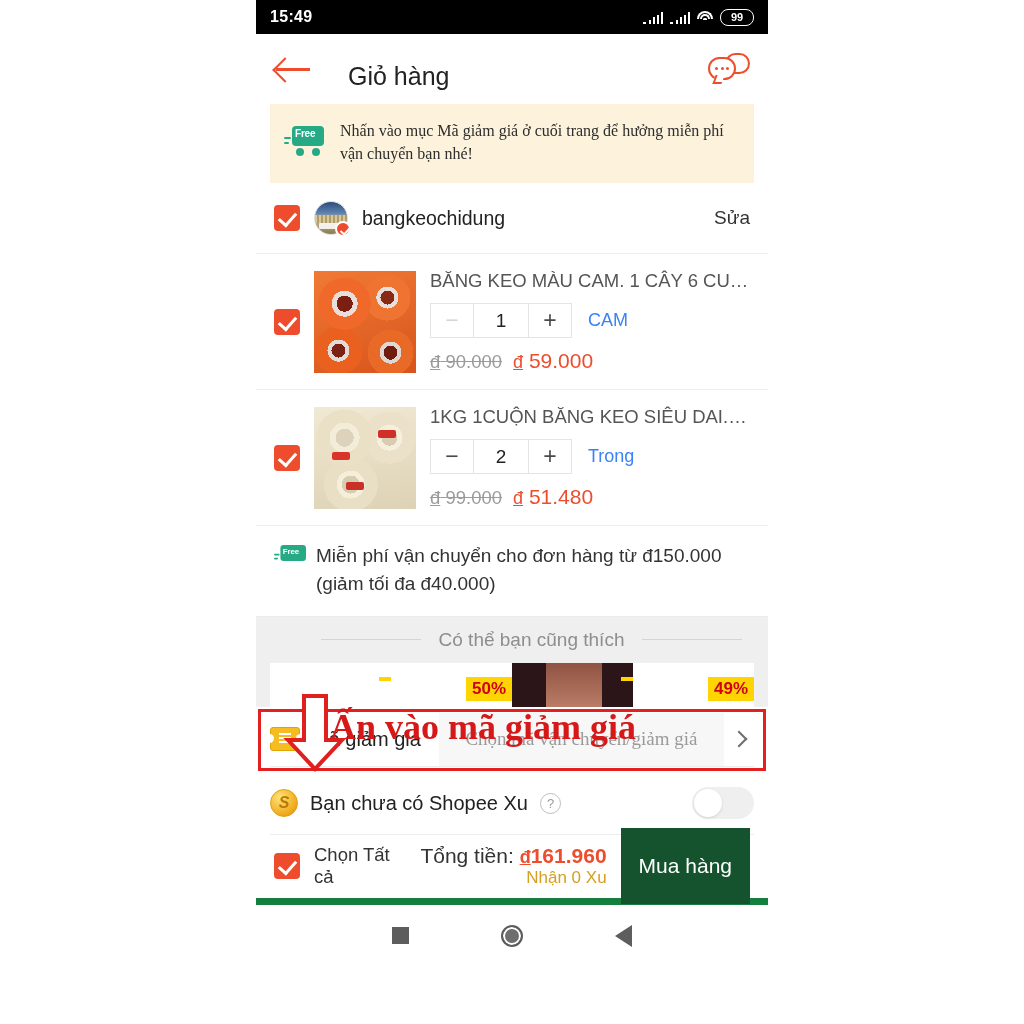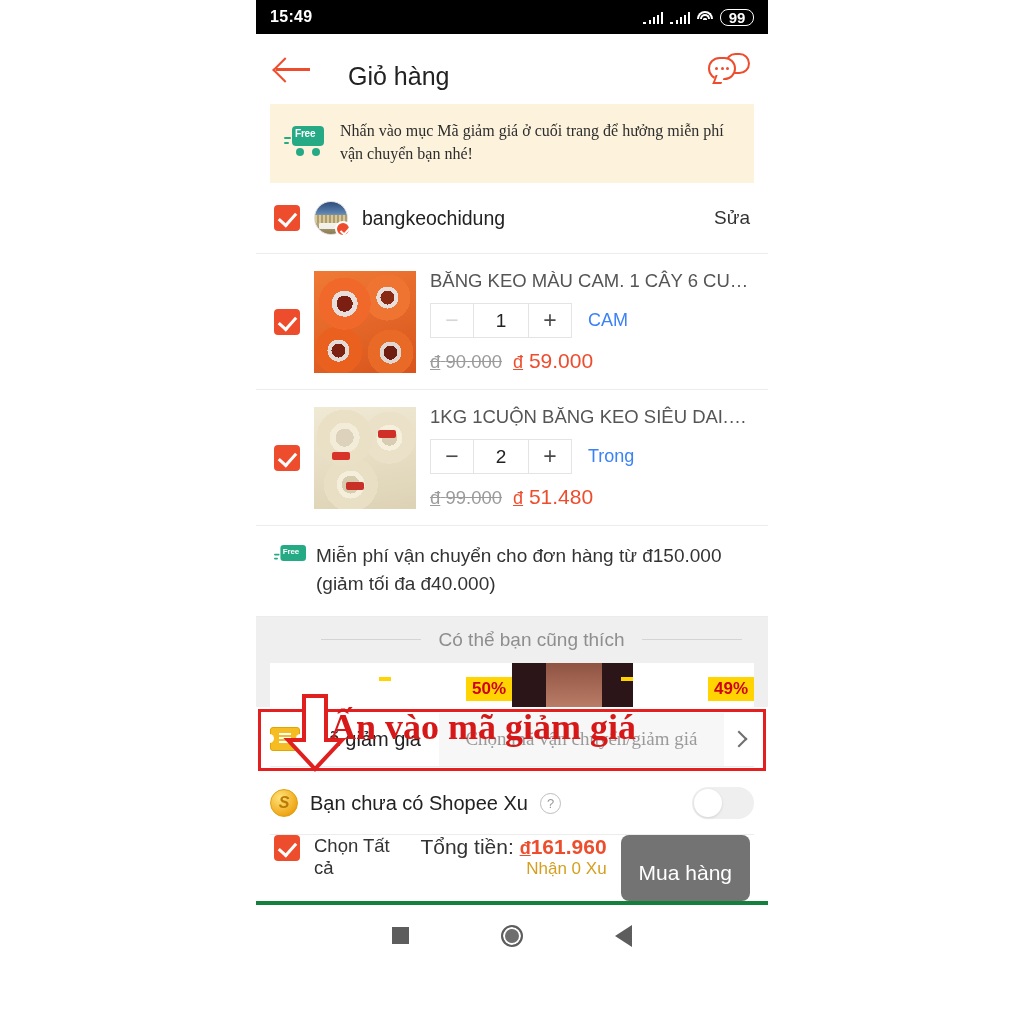--- a/index.html
+++ b/index.html
@@ -43,21 +43,21 @@
   .sig::before{content:"";display:block;width:3px;height:2px;background:#fff;align-self:flex-end;margin-right:1px;}
   .wifi { position: relative; width: 16px; height: 13px; }
   .wifi span { position:absolute; left:50%; transform:translateX(-50%); border:2px solid #fff; border-bottom:none; border-radius:50% 50% 0 0 / 100% 100% 0 0; }
   .wifi span:nth-child(1){width:16px;height:8px;top:0;}
   .wifi span:nth-child(2){width:10px;height:5px;top:3.5px;}
   .wifi span:nth-child(3){width:4px;height:2px;top:7px;}
   .batt {
     border: 1.6px solid #fff; border-radius: 8px;
     min-width: 34px; height: 17px;
     display:flex; align-items:center; justify-content:center;
-    font-size: 15px; font-weight: bold; padding: 0 4px;
+    font-size: 11px; font-weight: bold; padding: 0 4px;
   }
 
   
   .header {
     height: 70px;
     display: flex; align-items: center;
     padding: 0 18px;
     background:#fff;
   }
   .back-arrow {
@@ -322,33 +322,33 @@
     margin-left:auto; width:62px;height:32px;border-radius:16px;
     background:#efefef; position:relative; cursor:pointer; flex:none;
   }
   .toggle .knob {
     position:absolute; left:2px; top:2px; width:28px;height:28px;
     border-radius:50%; background:#fff; box-shadow:0 1px 3px rgba(0,0,0,.12);
   }
 
   
   .bottombar {
-    display:flex; gap:14px;
+    display:flex; align-items:center; gap:14px;
     height: 70px; padding: 0 18px;
-    border-bottom:4px solid #15803d;
+    border-bottom:7px solid #15803d;
   }
   .selall { font-size:18.5px; color:#333; }
   .totals { margin-left:auto; text-align:right; }
   .total-line { font-size:21px; color:#333; white-space:nowrap; }
   .total-line .amt { color:#ee4d2d; font-weight:bold; }
   .total-line .amt .d { text-decoration:underline; font-size:18px; }
   .xu-gain { font-size:17px; color:#d5a021; text-align:right; }
   .buy-btn {
-    flex:none; background:#737373; color:#fff;
-    font-size:21px; border-radius:8px;
+    flex:none; background:#14532d; color:#fff;
+    font-size:21px; border-radius:0;
     padding: 26px 18px; cursor:pointer;
   }
 
   
   .navbar {
     height: 62px; display:flex; align-items:center; justify-content:center;
     gap: 92px; background:#fff;
   }
   .nav-sq { width:17px;height:17px;background:#5d5d5d; cursor:pointer; }
   .nav-ci {

